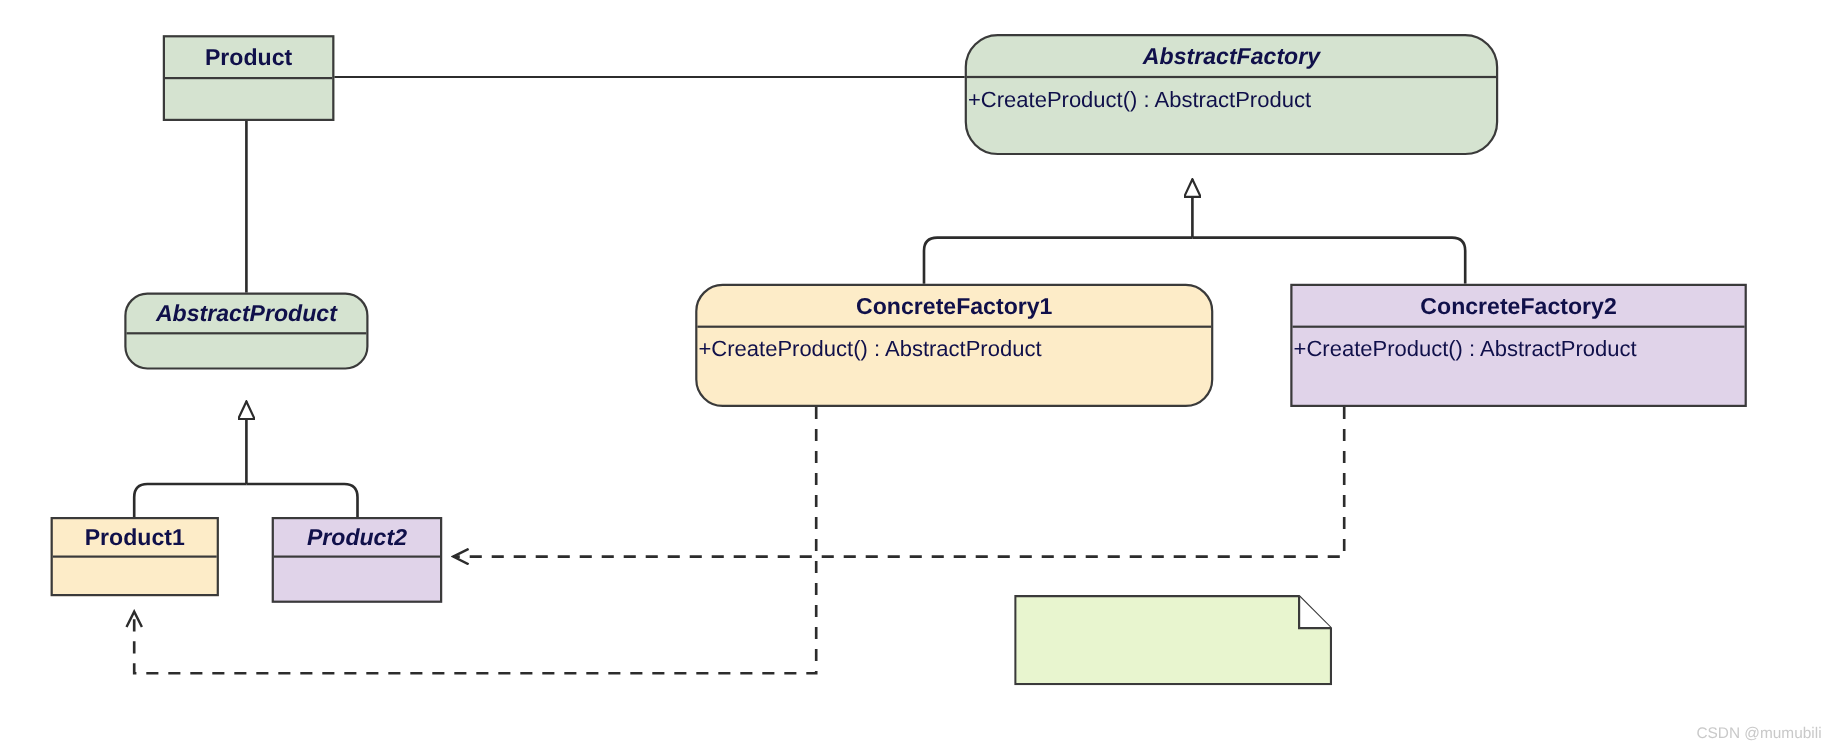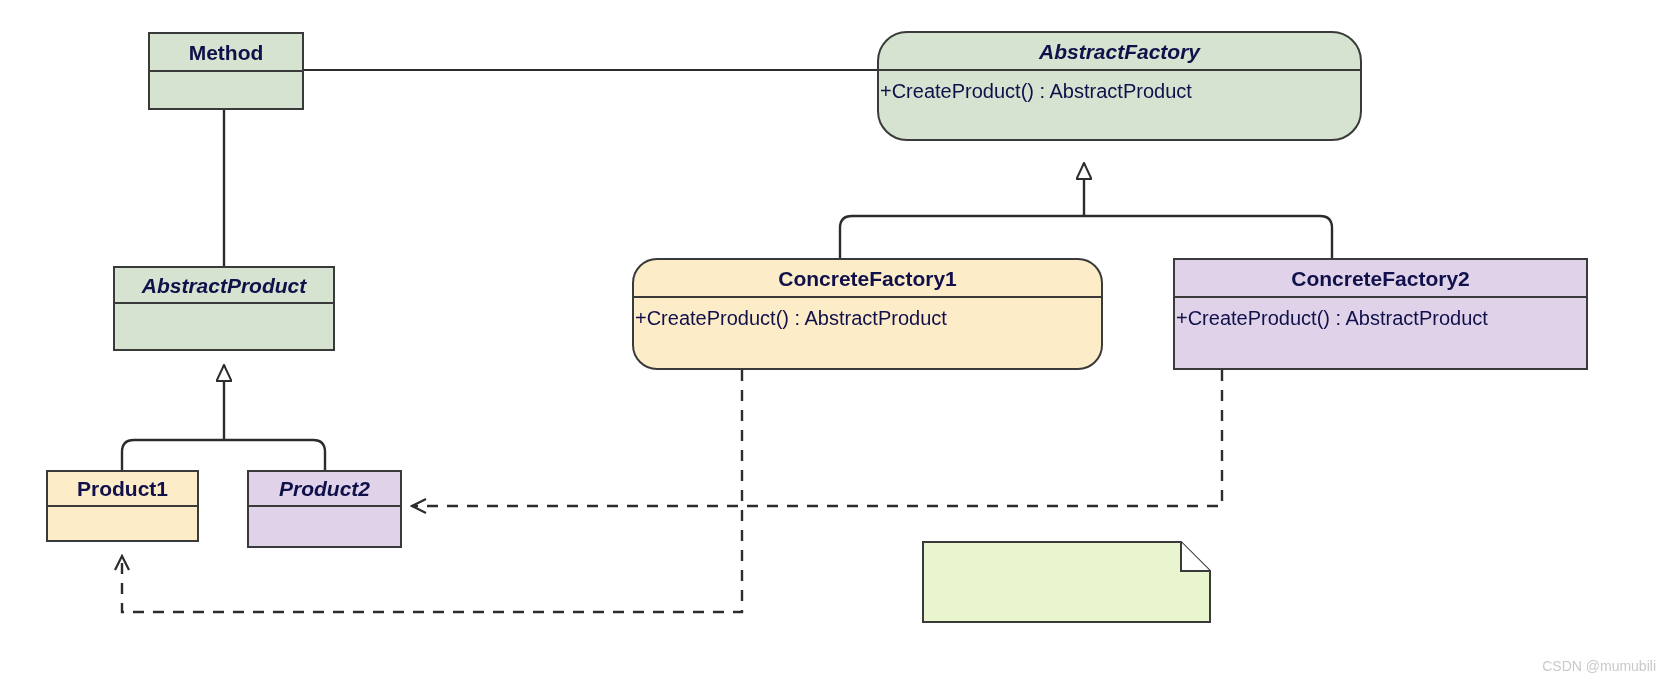--- a/index.html
+++ b/index.html
@@ -125,30 +125,30 @@
     <path d="M 224 440 L 224 365" fill="none" stroke="#2c2c2c" stroke-width="2.4" marker-end="url(#m-triangle)"></path>
     <path d="M 122 470 L 122 452 Q 122 440 134 440 L 224 440" fill="none" stroke="#2c2c2c" stroke-width="2.4"></path>
     <path d="M 325 470 L 325 452 Q 325 440 313 440 L 224 440" fill="none" stroke="#2c2c2c" stroke-width="2.4"></path>
 
     <path d="M 1222 370 L 1222 506 L 412 506" fill="none" stroke="#2c2c2c" stroke-width="2.4" stroke-dasharray="11 9" marker-end="url(#m-openarrow)"></path>
 
     <path d="M 742 370 L 742 612 L 122 612 L 122 556" fill="none" stroke="#2c2c2c" stroke-width="2.4" stroke-dasharray="11 9" marker-end="url(#m-openarrow)"></path>
   </svg>
 
   <div class="uml-class fill-green" style="left:148px; top:32px; width:156px; height:78px;">
-    <div class="cls-header" style="height:38px;">Method</div>
+    <div class="cls-header" style="height:38px;">Product</div>
     <div class="cls-body empty"></div>
   </div>
 
   <div class="uml-class fill-green abstract" style="left:877px; top:31px; width:485px; height:110px;border-radius:30px;">
     <div class="cls-header" style="height:38px;">AbstractFactory</div>
     <div class="cls-body" style="align-items:flex-start; padding-top:10px;">+CreateProduct() : AbstractProduct</div>
   </div>
 
-  <div class="uml-class fill-green abstract" style="left:113px; top:266px; width:222px; height:85px;">
+  <div class="uml-class fill-green abstract" style="left:113px; top:266px; width:222px; height:70px;border-radius:21px;">
     <div class="cls-header" style="height:36px;">AbstractProduct</div>
     <div class="cls-body empty"></div>
   </div>
 
   <div class="uml-class fill-cream" style="left:632px; top:258px; width:471px; height:112px;border-radius:25px;">
     <div class="cls-header" style="height:38px;">ConcreteFactory1</div>
     <div class="cls-body" style="align-items:flex-start; padding-top:10px;">+CreateProduct() : AbstractProduct</div>
   </div>
 
   <div class="uml-class fill-purple" style="left:1125px; top:258px; width:415px; height:112px;margin-left:48px;">

